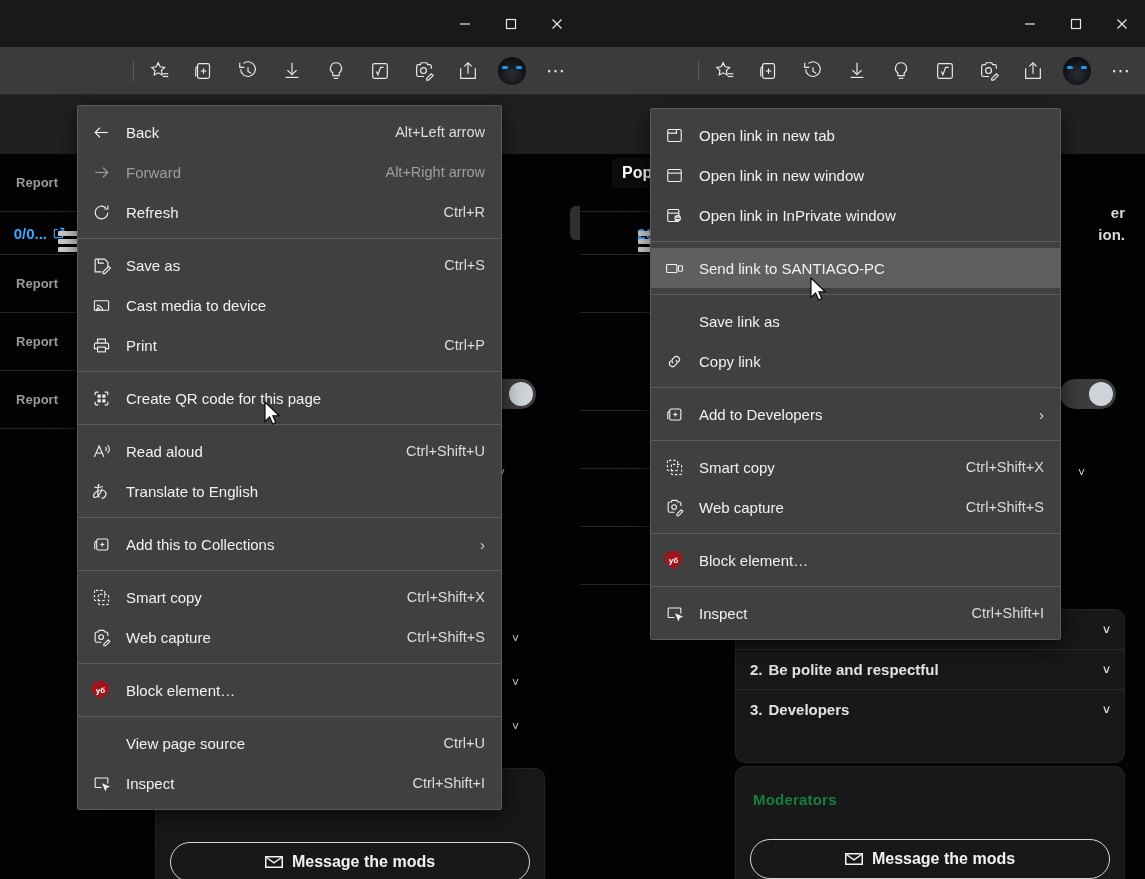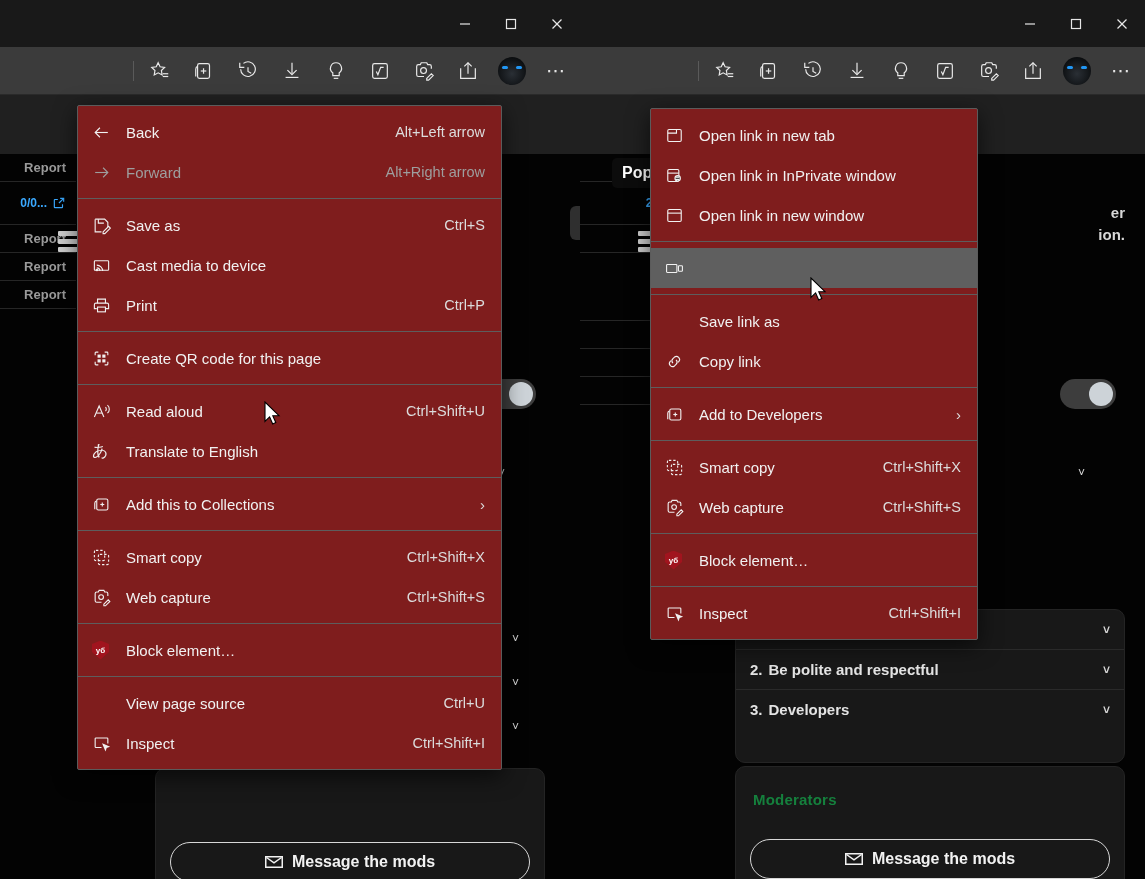--- a/index.html
+++ b/index.html
@@ -57,42 +57,42 @@
              color:#e3e3e3; }
   .rule-row:first-child{ border-top:none; }
   .rule-num{ margin-right:6px; }
   .chev{ color:#d7d7d7; font-size:12px; }
   .mods-btn{ border:1px solid #d7d7d7; border-radius:22px; height:40px;
              display:flex; align-items:center; justify-content:center; gap:9px;
              font-size:16px; font-weight:bold; color:#f2f2f2; }
 
   .listrow{ display:flex; align-items:center; justify-content:flex-end;
             border-bottom:1px solid #262626; color:#9a9a9a; font-size:13px; font-weight:bold;
-            height:28px; padding-right:10px; }
-  .linkrow{ color:#3aa9ff; font-size:12px; font-weight:bold; display:flex; align-items:center;
+            height:58px; padding-right:18px; }
+  .linkrow{ color:#3aa9ff; font-size:15px; font-weight:bold; display:flex; align-items:center;
             justify-content:flex-end; gap:5px; height:43px; padding-right:10px;
             border-bottom:1px solid #262626;}
   .qrow{ color:#ddd; font-size:17px; font-weight:bold; display:flex; align-items:center;
          justify-content:flex-end; height:40px; padding-right:10px; }
 
   .toggle{ position:absolute; width:56px; height:30px; border-radius:15px; background:#3d3d3d; }
   .toggle::after{ content:""; position:absolute; right:3px; top:3px; width:24px;height:24px;
                   border-radius:50%; background:#cdd3d8; }
 
   .hamburger{ position:absolute; width:22px; }
   .hamburger span{ display:block; height:5px; background:#cfcfcf; margin-bottom:3px; border-radius:1px;}
 
   .tooltip{ position:absolute; background:#0c0c0c; color:#fff; font-size:16px; font-weight:bold;
             padding:6px 10px; border-radius:5px; white-space:nowrap; }
 
   .blurb{ position:absolute; color:#d8d8d8; font-size:15px; font-weight:bold; line-height:22px;
           text-align:right; }
 
   
-  .ctxmenu{ position:absolute; background:#7f1d1d; border:1px solid #5b5b5b;
+  .ctxmenu{ position:absolute; background:#404040; border:1px solid #5b5b5b;
             box-shadow:0 6px 22px rgba(0,0,0,.62); border-radius:2px;
             padding:6px 0; z-index:50; }
   .mi{ position:relative; display:flex; align-items:center; height:40px; padding:0 16px 0 14px;
        font-size:15px; color:#f1f1f1; white-space:nowrap; }
   .mi .ico{ width:34px; min-width:34px; display:flex; align-items:center; }
   .mi .ico svg{ display:block; }
   .mi .lbl{ flex:1; }
   .mi .acc{ color:#dcdcdc; font-size:14.5px; margin-left:28px; }
   .mi.hl{ background:#5f5f5f; }
   .mi.disabled{ color:#9e9e9e; }
@@ -440,20 +440,30 @@
     <span class="ico">
       <svg width="19" height="19" viewBox="0 0 24 24" fill="none" stroke="#9e9e9e" stroke-width="1.4">
           <line x1="4" y1="12" x2="20" y2="12"></line>
           <polyline points="14,6 20,12 14,18"></polyline>
         </svg>
     </span>
     <span class="lbl">Forward</span>
     <span class="acc">Alt+Right arrow</span>
   </div>
 
+  <div class="mi">
+    <span class="ico">
+      <svg width="19" height="19" viewBox="0 0 24 24" fill="none" stroke="#f1f1f1" stroke-width="1.4">
+          <path d="M20 12a8 8 0 11-2.6-5.9"></path>
+          <polyline points="20,3 20,7.5 15.5,7.5"></polyline>
+        </svg>
+    </span>
+    <span class="lbl">Refresh</span>
+    <span class="acc">Ctrl+R</span>
+  </div>
 
   <div class="msep"></div>
 
   <div class="mi">
     <span class="ico">
       <svg width="19" height="19" viewBox="0 0 24 24" fill="none" stroke="#f1f1f1" stroke-width="1.4">
           <path d="M4 4h12l4 4v6"></path>
           <path d="M4 4v16h8"></path>
           <path d="M8 4v5h7"></path>
           <path d="M14 20l7-7 2.2 2.2-7 7H14z"></path>
@@ -595,66 +605,67 @@
       <svg width="19" height="19" viewBox="0 0 24 24" fill="none" stroke="#f1f1f1" stroke-width="1.4">
           <path d="M20 12V6a1 1 0 00-1-1H5a1 1 0 00-1 1v10a1 1 0 001 1h7"></path>
           <path d="M14 13l7 3-3 1-1 3-3-7z" fill="#f1f1f1"></path>
         </svg>
     </span>
     <span class="lbl">Inspect</span>
     <span class="acc">Ctrl+Shift+I</span>
   </div>
 </div>
 
-<div class="ctxmenu" style="left:650px; top:108px; width:328px;">
+<div class="ctxmenu" style="left:650px; top:108px; width:411px;">
 
   <div class="mi">
     <span class="ico">
       <svg width="19" height="19" viewBox="0 0 24 24" fill="none" stroke="#f1f1f1" stroke-width="1.4">
           <rect x="3.5" y="4.5" width="17" height="15" rx="1.6"></rect>
           <path d="M3.5 9h11V4.7"></path>
         </svg>
     </span>
     <span class="lbl">Open link in new tab</span>
+    <span class="acc"></span>
+  </div>
+
+  <div class="mi">
+    <span class="ico">
+      <svg width="19" height="19" viewBox="0 0 24 24" fill="none" stroke="#f1f1f1" stroke-width="1.4">
+          <rect x="3.5" y="4.5" width="17" height="15" rx="1.6"></rect>
+          <line x1="3.5" y1="9" x2="20.5" y2="9"></line>
+        </svg>
+    </span>
+    <span class="lbl">Open link in new window</span>
     <span class="acc"></span>
   </div>
 
   <div class="mi">
     <span class="ico">
       <svg width="19" height="19" viewBox="0 0 24 24" fill="none" stroke="#f1f1f1" stroke-width="1.4">
           <rect x="3.5" y="4.5" width="14" height="15" rx="1.6"></rect>
           <line x1="3.5" y1="9" x2="17.5" y2="9"></line>
           <circle cx="16" cy="15.5" r="3.4" fill="#4a4a4a"></circle>
           <path d="M13.6 14h4.4M13.6 17h4.4"></path>
         </svg>
     </span>
     <span class="lbl">Open link in InPrivate window</span>
     <span class="acc"></span>
   </div>
 
-  <div class="mi">
-    <span class="ico">
-      <svg width="19" height="19" viewBox="0 0 24 24" fill="none" stroke="#f1f1f1" stroke-width="1.4">
-          <rect x="3.5" y="4.5" width="17" height="15" rx="1.6"></rect>
-          <line x1="3.5" y1="9" x2="20.5" y2="9"></line>
-        </svg>
-    </span>
-    <span class="lbl">Open link in new window</span>
-    <span class="acc"></span>
-  </div>
-
   <div class="msep"></div>
 
   <div class="mi hl">
     <span class="ico">
       <svg width="19" height="19" viewBox="0 0 24 24" fill="none" stroke="#f1f1f1" stroke-width="1.4">
           <rect x="2" y="7" width="13" height="10" rx="1"></rect>
           <rect x="17" y="8.5" width="5" height="7" rx="1"></rect>
         </svg>
     </span>
+    <span class="lbl">Send link to SANTIAGO-PC</span>
     <span class="acc"></span>
   </div>
 
   <div class="msep"></div>
 
   <div class="mi">
     <span class="ico"></span>
     <span class="lbl">Save link as</span>
     <span class="acc"></span>
   </div>

